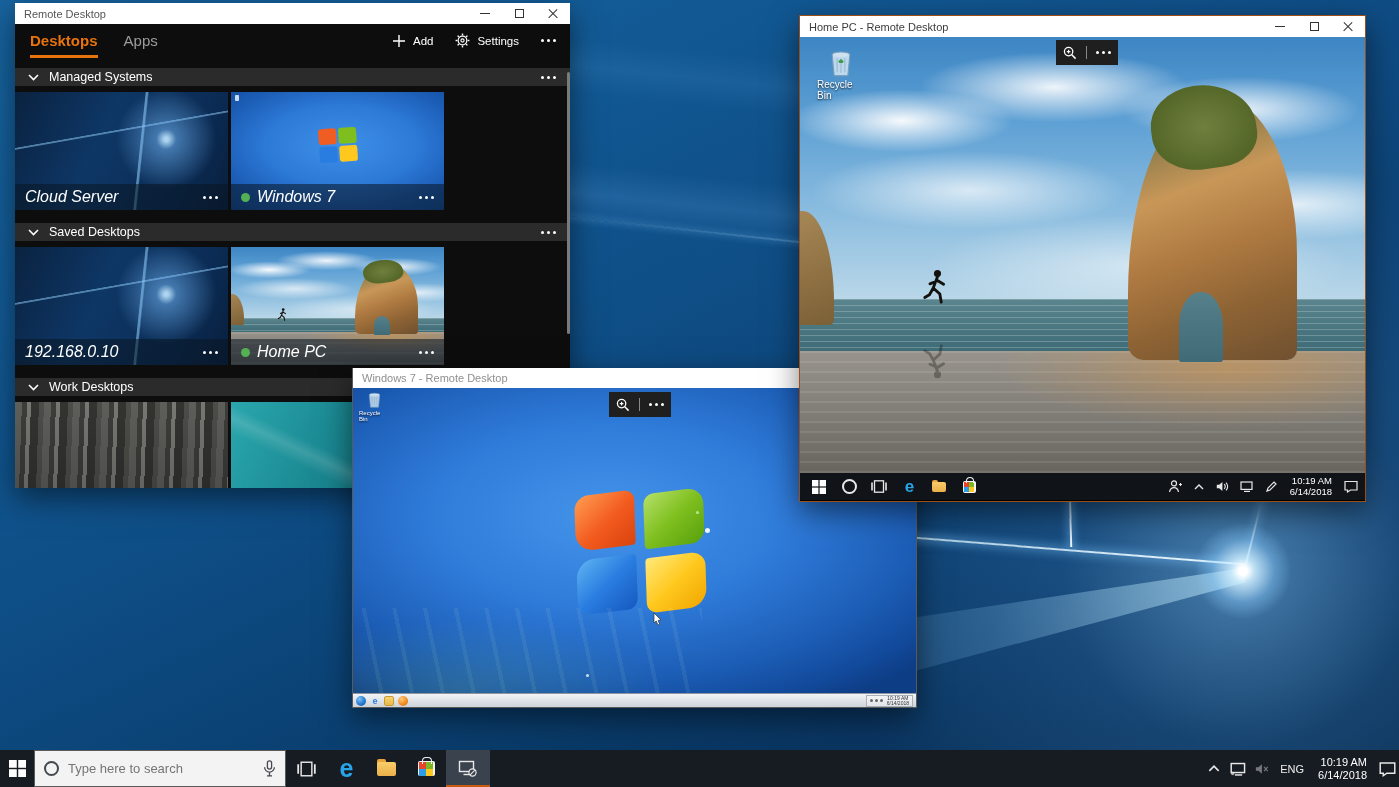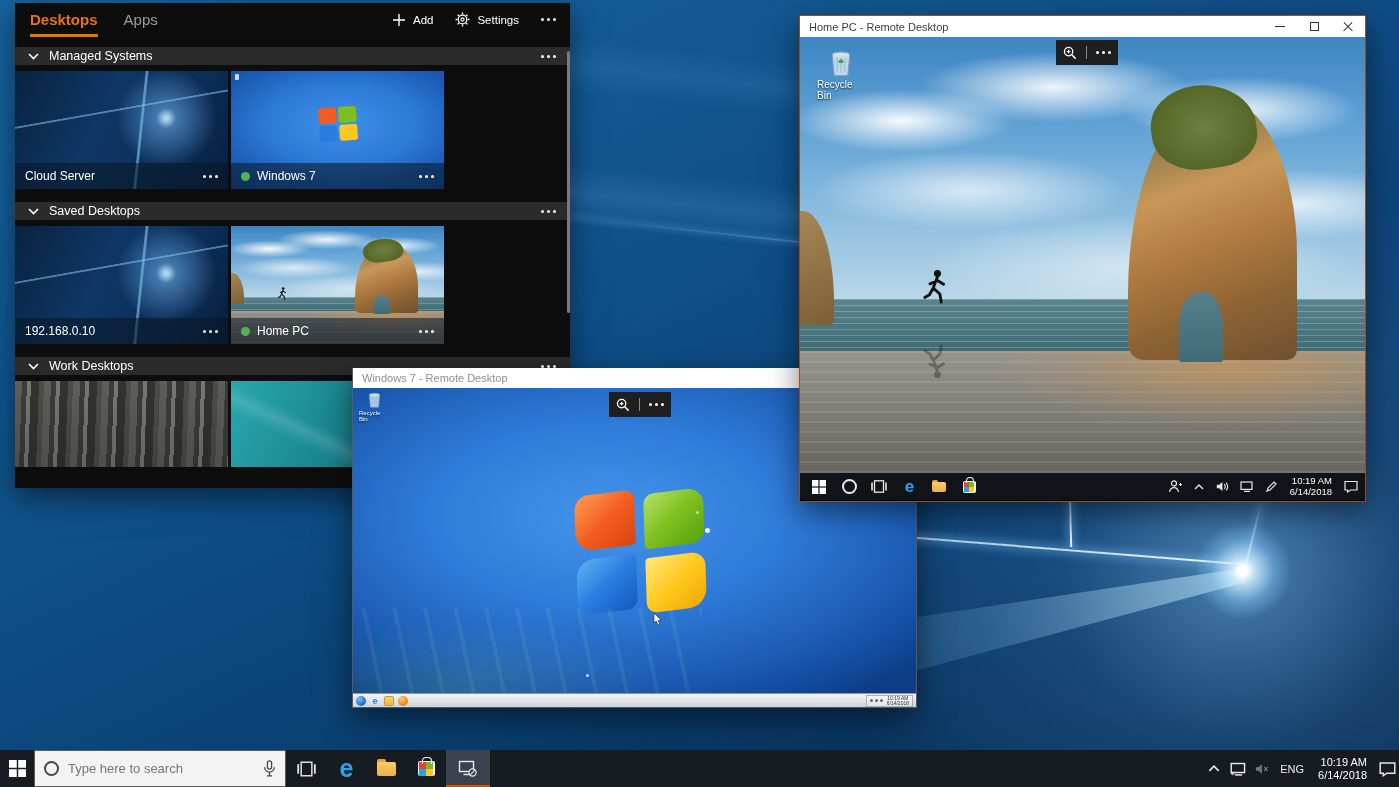--- a/index.html
+++ b/index.html
@@ -52,21 +52,21 @@
   .tab.active::after { content:""; position:absolute; left:0; right:0; bottom:-9px; height:3px; background:#e8730c; }
   .tab-actions { margin-left:auto; display:flex; align-items:center; gap:22px; }
   .act { display:flex; align-items:center; gap:7px; font-size:11.5px; color:#fff; }
   .sec { margin-bottom:13px; }
   .sec-header { height:18px; background:#2b2b2b; display:flex; align-items:center; padding:0 14px 0 13px; }
   .sec-title { font-size:12.5px; color:#fff; margin-left:10px; }
   .sec-more { margin-left:auto; color:#fff; }
   .tiles { display:flex; gap:3px; margin-top:6px; }
   .tile { position:relative; width:213px; height:118px; overflow:hidden; background:#123; flex:none; }
   .tile-label { position:absolute; left:0; right:0; bottom:0; height:26px; background:rgba(10,22,34,.55); display:flex; align-items:center; padding:0 10px; }
-  .tile-name { font-size:12px; color:#fff; }
+  .tile-name { font-size:16px; color:#fff;font-style:italic; }
   .dot-online { width:9px; height:9px; border-radius:50%; background:#54b054; margin-right:7px; flex:none; }
   .tile-more { margin-left:auto; color:#fff; }
   .scrollthumb { position:absolute; right:0; top:48px; width:3px; height:262px; background:#7a7a7a; border-radius:2px; }
 
   
   .th-hero { position:absolute; inset:0; background:linear-gradient(115deg,#0a2240 0%,#0e3766 40%,#0b2c55 75%,#081f3d 100%); }
   .th-hero::before { content:""; position:absolute; inset:0; background:
       radial-gradient(circle at 71% 40%, rgba(190,230,255,.9) 0 2px, rgba(120,190,255,.5) 6%, transparent 30%),
       linear-gradient(96deg, transparent 0 57.8%, rgba(150,210,255,.55) 58.2% 58.9%, transparent 59.5%),
       linear-gradient(170deg, transparent 0 35.8%, rgba(150,210,255,.5) 36.2% 36.9%, transparent 37.5%); }
@@ -203,20 +203,34 @@
   <div class="rayU2"></div>
   <div class="rayU3"></div>
   <div class="beamC"></div>
   <div class="beamA"></div>
   <div class="beamB"></div>
   <div class="beamD"></div>
   <div class="glowG"></div>
 </div>
 
 <section class="window rd-app" style="z-index:10;">
+  <div class="titlebar">
+    <span class="tb-title">Remote Desktop</span>
+    <div class="caption">
+      <span class="cap cap-min">
+          <i></i>
+        </span>
+      <span class="cap cap-max">
+          <i></i>
+        </span>
+      <span class="cap cap-close">
+          <i></i>
+        </span>
+    </div>
+  </div>
   <div class="rd-body">
     <div class="tabrow">
       <span class="tab active">Desktops</span>
       <span class="tab">Apps</span>
       <div class="tab-actions">
         <span class="act">
           <svg width="14" height="14" viewBox="0 0 14 14">
               <path d="M7 1v12M1 7h12" stroke="#fff" stroke-width="1.4"></path>
             </svg>
           <span>Add</span>

